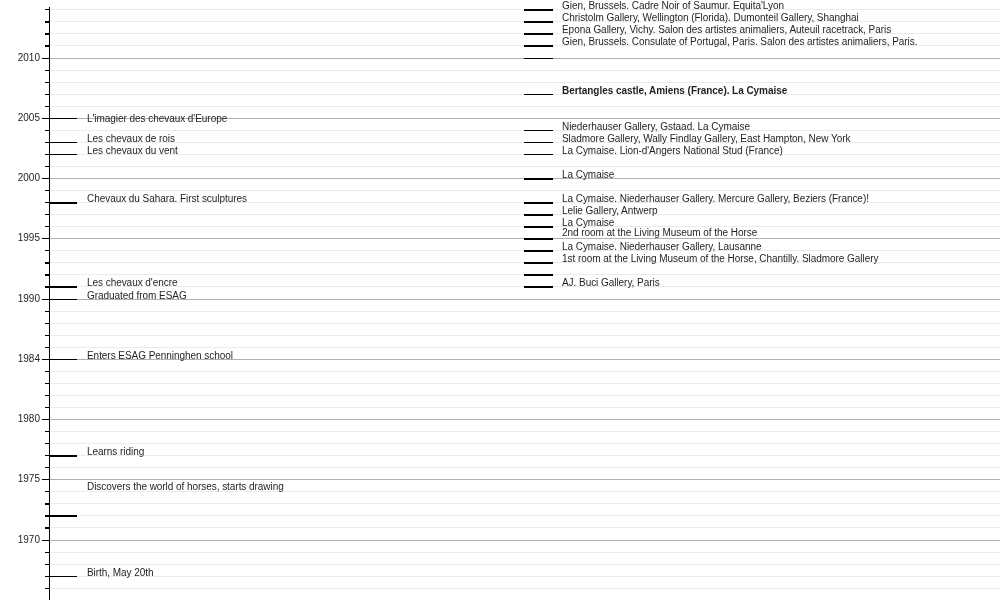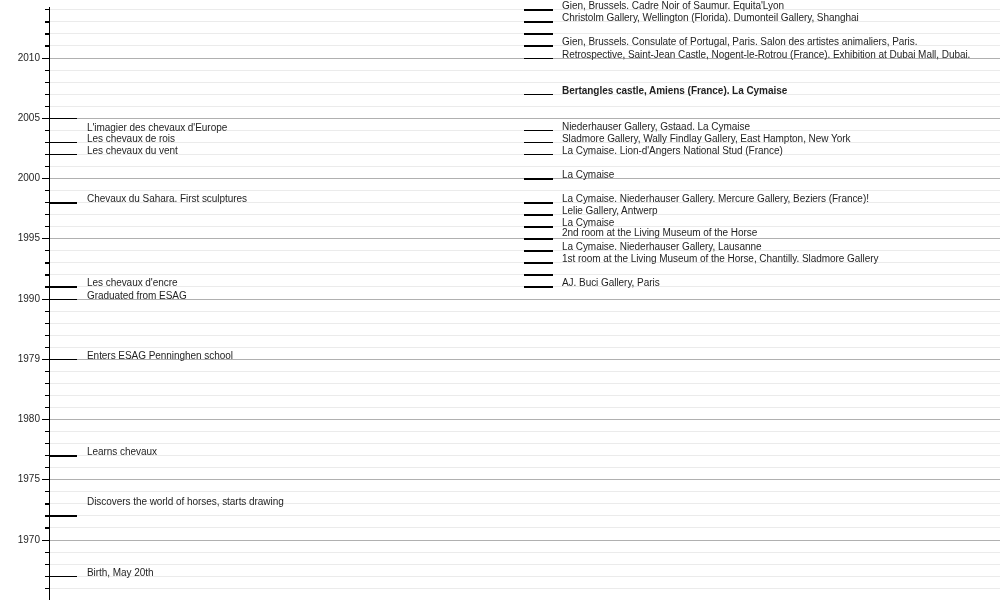--- a/index.html
+++ b/index.html
@@ -134,56 +134,56 @@
     <div class="year-label" style="top: 51.5px;">2010</div>
     <div class="tick major-tick" style="top: 117.75px;"></div>
     <div class="year-label" style="top: 111.75px;">2005</div>
     <div class="tick major-tick" style="top: 178px;"></div>
     <div class="year-label" style="top: 172px;">2000</div>
     <div class="tick major-tick" style="top: 238.25px;"></div>
     <div class="year-label" style="top: 232.25px;">1995</div>
     <div class="tick major-tick" style="top: 298.5px;"></div>
     <div class="year-label" style="top: 292.5px;">1990</div>
     <div class="tick major-tick" style="top: 358.75px;"></div>
-    <div class="year-label" style="top: 352.75px;">1979</div>
+    <div class="year-label" style="top: 352.75px;">1984</div>
     <div class="tick major-tick" style="top: 419px;"></div>
     <div class="year-label" style="top: 413px;">1980</div>
     <div class="tick major-tick" style="top: 479.25px;"></div>
     <div class="year-label" style="top: 473.25px;">1975</div>
     <div class="tick major-tick" style="top: 539.5px;"></div>
     <div class="year-label" style="top: 533.5px;">1970</div>
     <div class="event-tick left-tick" style="top: 117.75px;"></div>
-    <div class="event-label left-label" style="top: 122px;">L'imagier des chevaux d'Europe</div>
+    <div class="event-label left-label" style="top: 113px;">L'imagier des chevaux d'Europe</div>
     <div class="event-tick left-tick" style="top: 141.85px;"></div>
     <div class="event-label left-label" style="top: 132.85px;">Les chevaux de rois</div>
     <div class="event-tick left-tick" style="top: 153.9px;"></div>
     <div class="event-label left-label" style="top: 144.9px;">Les chevaux du vent</div>
     <div class="event-tick left-tick" style="top: 202.1px;"></div>
     <div class="event-label left-label" style="top: 193.1px;">Chevaux du Sahara. First sculptures</div>
     <div class="event-tick left-tick" style="top: 286.45px;"></div>
     <div class="event-label left-label" style="top: 277.45px;">Les chevaux d'encre</div>
     <div class="event-tick left-tick" style="top: 298.5px;"></div>
     <div class="event-label left-label" style="top: 289.5px;">Graduated from ESAG</div>
     <div class="event-tick left-tick" style="top: 358.75px;"></div>
     <div class="event-label left-label" style="top: 349.75px;">Enters ESAG Penninghen school</div>
     <div class="event-tick left-tick" style="top: 455.15px;"></div>
-    <div class="event-label left-label" style="top: 446.15px;">Learns chevaux</div>
+    <div class="event-label left-label" style="top: 446.15px;">Learns riding</div>
     <div class="event-tick left-tick" style="top: 515.4px;"></div>
-    <div class="event-label left-label" style="top: 496px;">Discovers the world of horses, starts drawing</div>
+    <div class="event-label left-label" style="top: 481px;">Discovers the world of horses, starts drawing</div>
     <div class="event-tick left-tick" style="top: 575.65px;"></div>
     <div class="event-label left-label" style="top: 566.65px;">Birth, May 20th</div>
     <div class="event-tick right-tick" style="top: 9.3px;"></div>
     <div class="event-label right-label" style="top: 0.3px;">Gien, Brussels. Cadre Noir of Saumur. Equita'Lyon</div>
     <div class="event-tick right-tick" style="top: 21.35px;"></div>
     <div class="event-label right-label" style="top: 12.35px;">Christolm Gallery, Wellington (Florida). Dumonteil Gallery, Shanghai</div>
     <div class="event-tick right-tick" style="top: 33.4px;"></div>
+    <div class="event-label right-label" style="top: 24.4px;">Epona Gallery, Vichy. Salon des artistes animaliers, Auteuil racetrack, Paris</div>
     <div class="event-tick right-tick" style="top: 45.45px;"></div>
     <div class="event-label right-label" style="top: 36.45px;">Gien, Brussels. Consulate of Portugal, Paris. Salon des artistes animaliers, Paris.</div>
     <div class="event-tick right-tick" style="top: 57.5px;"></div>
-    <div class="event-label right-label" style="top: 48.5px;">Retrospective, Saint-Jean Castle, Nogent-le-Rotrou (France). Exhibition at Dubai Mall, Dubai.</div>
     <div class="event-tick right-tick" style="top: 93.65px;"></div>
     <div class="event-label right-label" style="top: 84.65px; font-weight: bold;">Bertangles castle, Amiens (France). La Cymaise</div>
     <div class="event-tick right-tick" style="top: 129.8px;"></div>
     <div class="event-label right-label" style="top: 120.8px;">Niederhauser Gallery, Gstaad. La Cymaise</div>
     <div class="event-tick right-tick" style="top: 141.85px;"></div>
     <div class="event-label right-label" style="top: 132.85px;">Sladmore Gallery, Wally Findlay Gallery, East Hampton, New York</div>
     <div class="event-tick right-tick" style="top: 153.9px;"></div>
     <div class="event-label right-label" style="top: 144.9px;">La Cymaise. Lion-d'Angers National Stud (France)</div>
     <div class="event-tick right-tick" style="top: 178px;"></div>
     <div class="event-label right-label" style="top: 169px;">La Cymaise</div>

